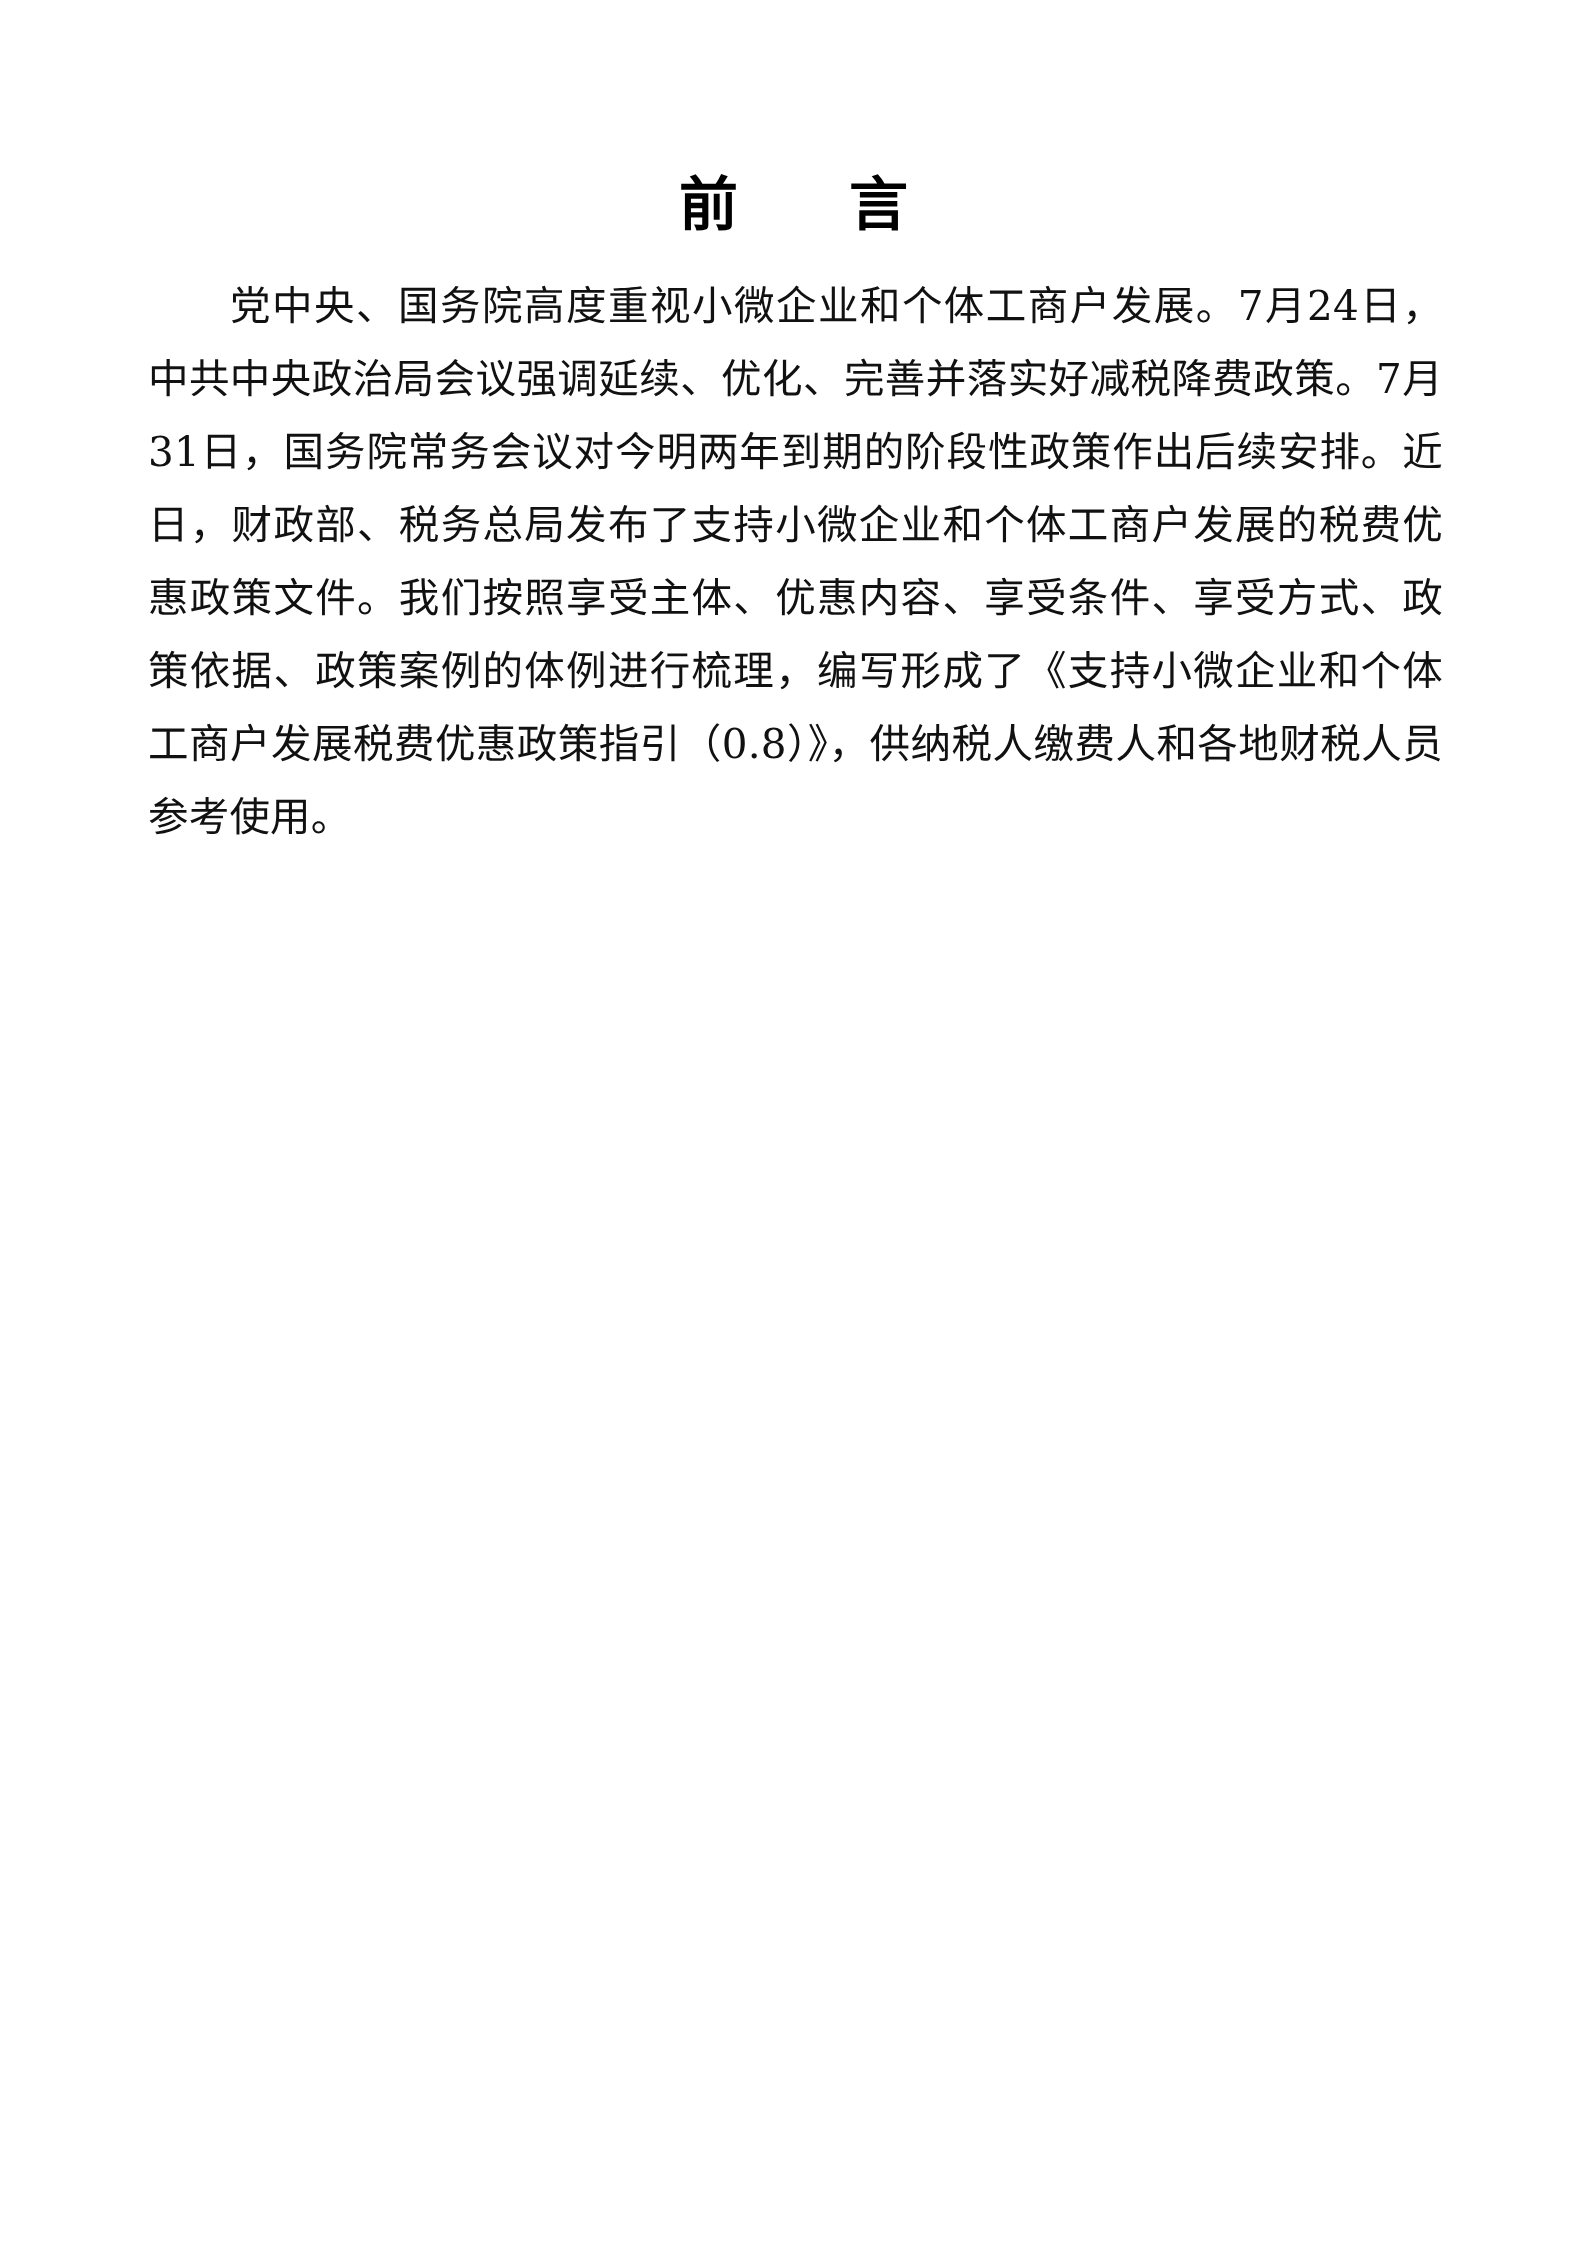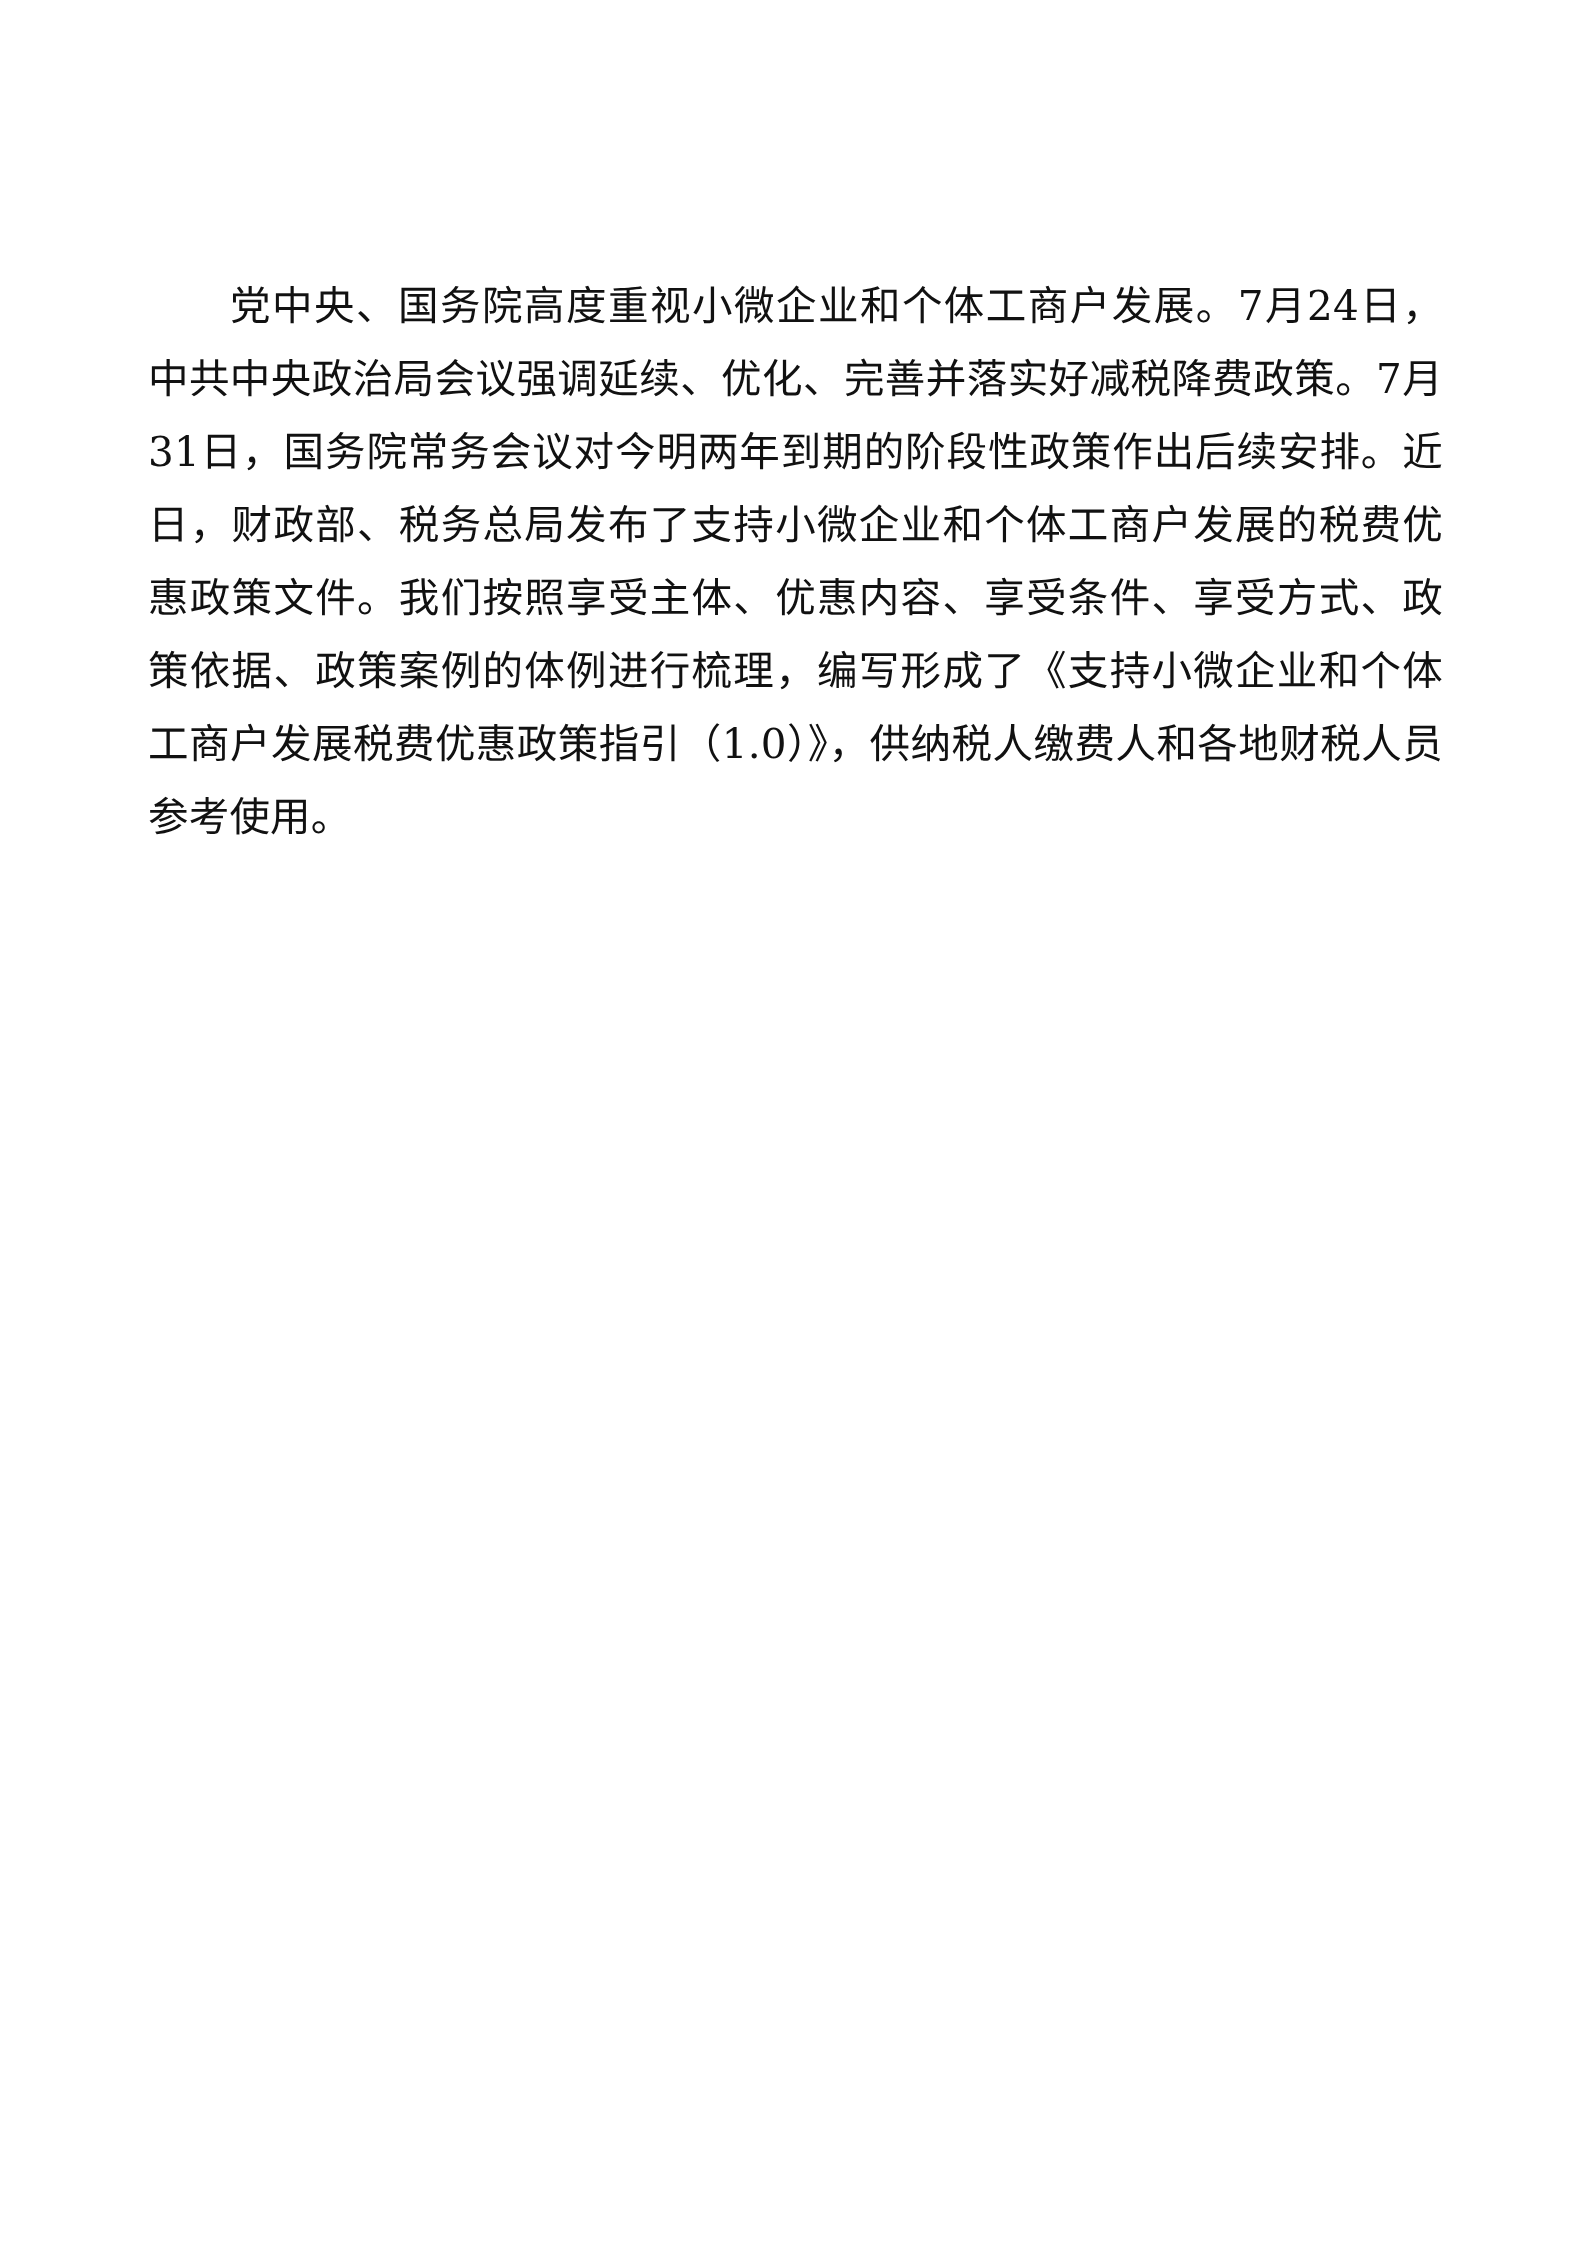--- a/index.html
+++ b/index.html
@@ -49,18 +49,19 @@
     margin: 0;
     letter-spacing: 0.2px;
     word-break: break-all;
   }
 </style>
 </head>
 <body>
 
 <div class="page">
 
+  <h1 class="doc-title">前　言</h1>
 
   <div class="body-block">
-    <p class="body-par">党中央、国务院高度重视小微企业和个体工商户发展。7月24日，中共中央政治局会议强调延续、优化、完善并落实好减税降费政策。7月31日，国务院常务会议对今明两年到期的阶段性政策作出后续安排。近日，财政部、税务总局发布了支持小微企业和个体工商户发展的税费优惠政策文件。我们按照享受主体、优惠内容、享受条件、享受方式、政策依据、政策案例的体例进行梳理，编写形成了《支持小微企业和个体工商户发展税费优惠政策指引（1.0）》，供纳税人缴费人和各地财税人员参考使用。</p>
+    <p class="body-par">党中央、国务院高度重视小微企业和个体工商户发展。7月24日，中共中央政治局会议强调延续、优化、完善并落实好减税降费政策。7月31日，国务院常务会议对今明两年到期的阶段性政策作出后续安排。近日，财政部、税务总局发布了支持小微企业和个体工商户发展的税费优惠政策文件。我们按照享受主体、优惠内容、享受条件、享受方式、政策依据、政策案例的体例进行梳理，编写形成了《支持小微企业和个体工商户发展税费优惠政策指引（0.8）》，供纳税人缴费人和各地财税人员参考使用。</p>
   </div>
 
 </div>
 
 </body></html>

